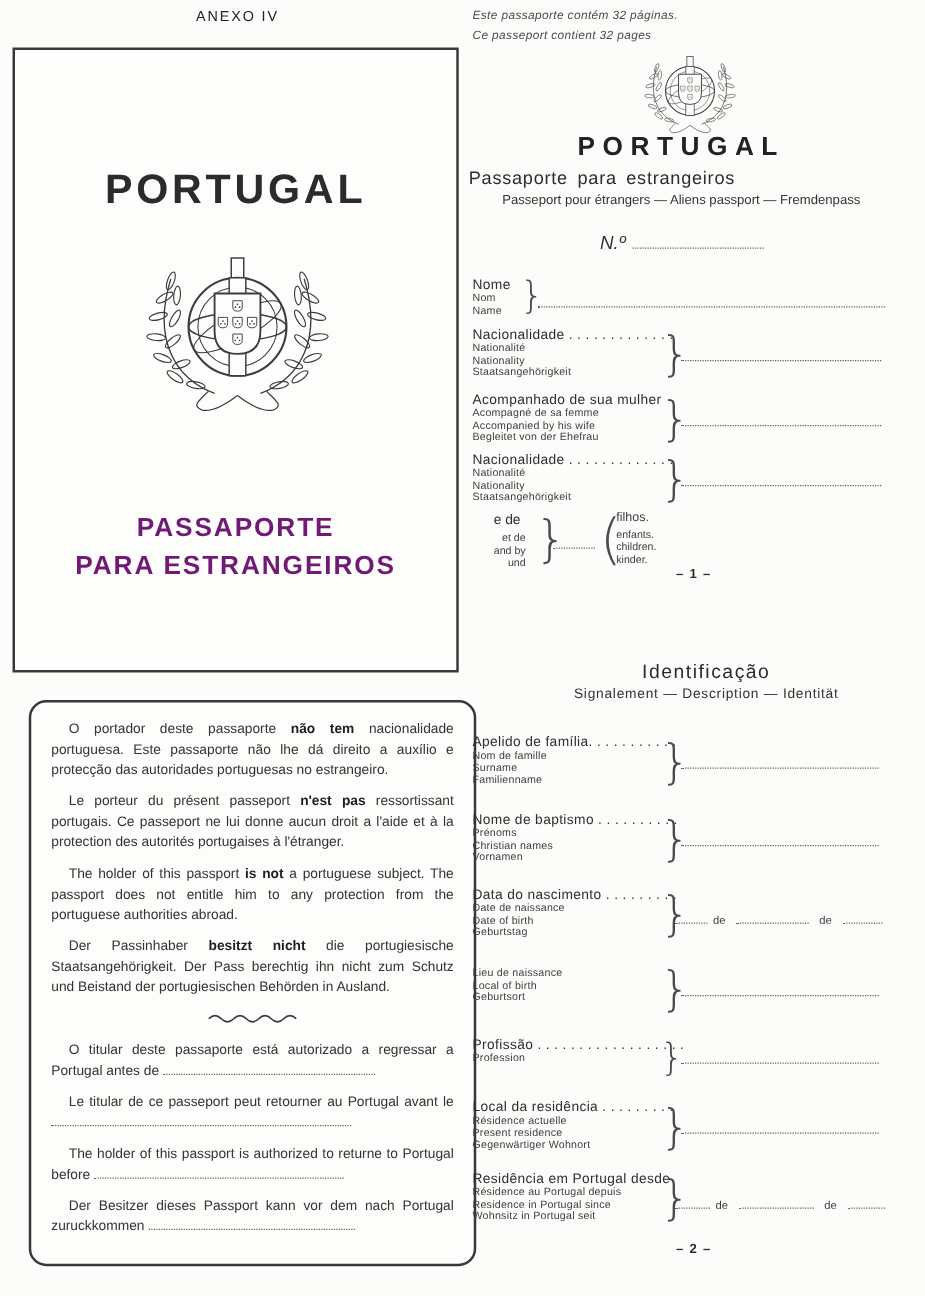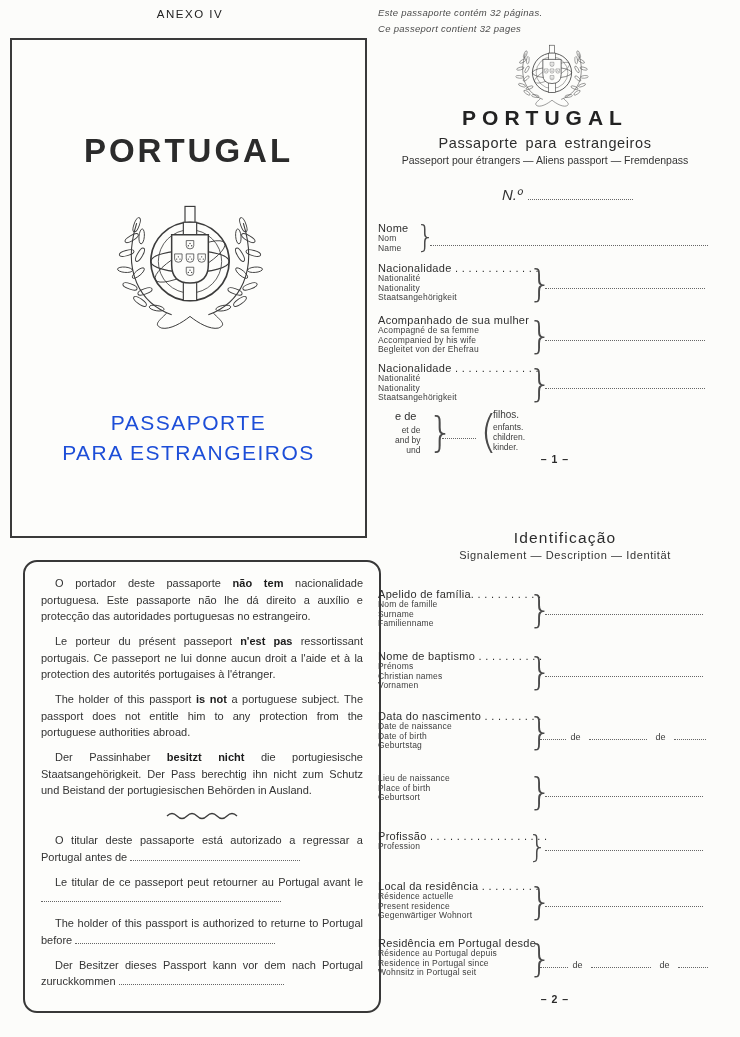--- a/index.html
+++ b/index.html
@@ -15,44 +15,44 @@
   .annex { left:0; top:8px; width:380px; text-align:center;
            font-size:11.5px; letter-spacing:1.5px; color:#222; font-weight:500;}
 
   
   .cover-box { left:10px; top:38px; width:357px; height:500px;
                border:2px solid #3a3a3a; background:#fdfdfb; }
   .cover-country { left:0; top:92px; width:100%; text-align:center;
                    font-size:33px; font-weight:bold; letter-spacing:3px; color:#2b2b2b; }
   .cover-arms { left:78px; top:148px; }
   .cover-title { left:0; top:368px; width:100%; text-align:center;
-                 font-size:21px; font-weight:normal; letter-spacing:1.5px;
-                 line-height:1.45; color:#1d4ed8; }
+                 font-size:21px; font-weight:bold; letter-spacing:1.5px;
+                 line-height:1.45; color:#701a75; }
 
   
   .notice-box { left:23px; top:560px; width:358px; height:453px;
                 border:2px solid #383838; border-radius:14px;
                 padding:13px 16px 10px 16px; background:#fdfdfb; }
   .np { font-size:11px; line-height:1.5; text-align:justify;
         text-indent:14px; margin-bottom:8.5px; color:#333; }
   .np b { color:#1d1d1d; }
   .wavy { text-align:center; margin:2px 0 7px 0; }
   .fill-dots { display:inline-block; border-bottom:1.4px dotted #666; height:9px; }
 
   
   .note { left:378px; top:5px; font-size:9.5px; font-style:italic;
           color:#4c4c4c; line-height:1.65; letter-spacing:0.3px; }
   .r-arms { left:502px; top:36px; }
   .r-country { left:375px; top:106px; width:340px; text-align:center;
                font-size:21px; font-weight:bold; letter-spacing:6px; color:#222; }
-  .r-sub1 { left:375px; top:135px; width:340px; text-align:center;
+  .r-sub1 { left:375px; top:135px; width:340px; text-align:left;
             font-size:14.5px; letter-spacing:0.6px; word-spacing:3px; color:#2d2d2d; }
   .r-sub2 { left:375px; top:154px; width:340px; text-align:center;
             font-size:10.5px; color:#333; }
-  .num-row { left:480px; top:186px; font-size:15px; font-style:italic; color:#333;margin-left:22px; }
+  .num-row { left:480px; top:186px; font-size:15px; font-style:italic; color:#333; }
   .num-dots { display:inline-block; width:105px; height:10px;
               border-bottom:1.4px dotted #666; margin-left:6px; }
 
   
   .fld { left:378px; width:335px; }
   .f-main { font-size:11px; letter-spacing:0.3px; color:#2e2e2e; }
   .f-sub { font-size:8.5px; line-height:9.6px; color:#3d3d3d; letter-spacing:0.2px; }
   .f-sub:first-of-type { margin-top:4px; }
   .brace { position:absolute; font-family:"DejaVu Sans", sans-serif;
            font-weight:300; color:#4a4a4a; line-height:1; }
@@ -254,21 +254,21 @@
       <span class="ddots" style="width:26px"></span>
       <span class="dword">de</span>
       <span class="ddots" style="width:58px;margin:0 4px"></span>
       <span class="dword">de</span>
       <span class="ddots" style="width:32px;margin-left:4px"></span>
     </div>
   </div>
 
   <div class="abs fld" style="top:770px">
     <div class="f-sub">Lieu de naissance</div>
-    <div class="f-sub">Place of birth</div>
+    <div class="f-sub">Local of birth</div>
     <div class="f-sub">Geburtsort</div>
     <span class="brace" style="left:150px;top:2px;font-size:38px">}</span>
     <div class="dotline" style="left:167px;top:26px;width:158px"></div>
   </div>
 
   <div class="abs fld" style="top:830px">
     <div class="f-main">Profissão . . . . . . . . . . . . . . . . . .</div>
     <div class="f-sub">Profession</div>
     <span class="brace" style="left:150px;top:2px;font-size:30px">}</span>
     <div class="dotline" style="left:167px;top:20px;width:158px"></div>

